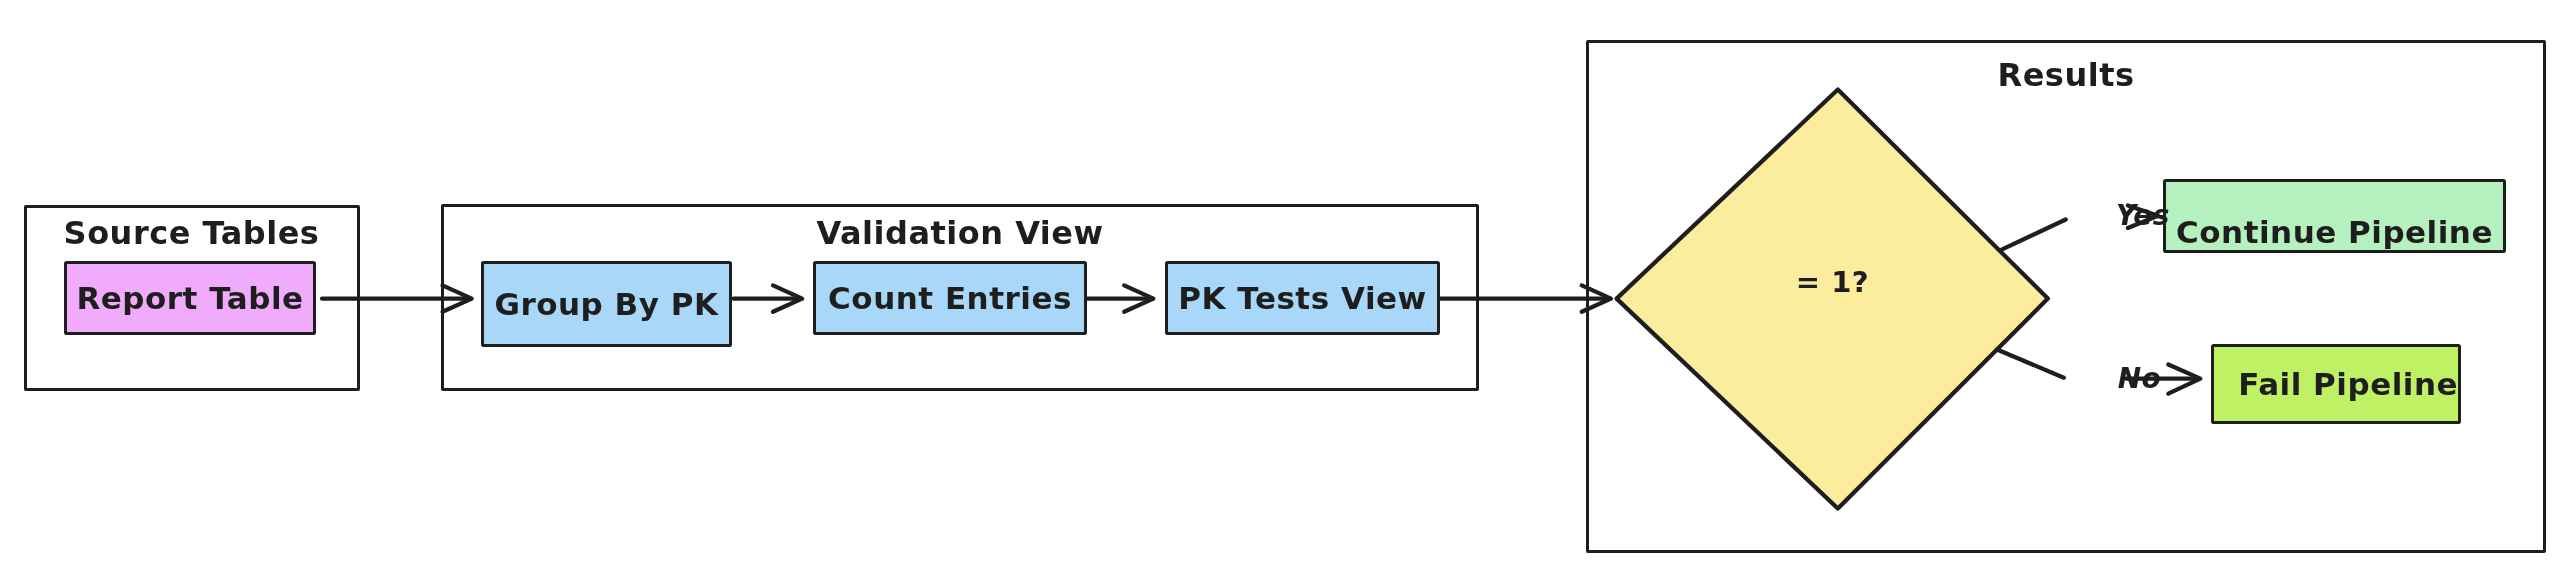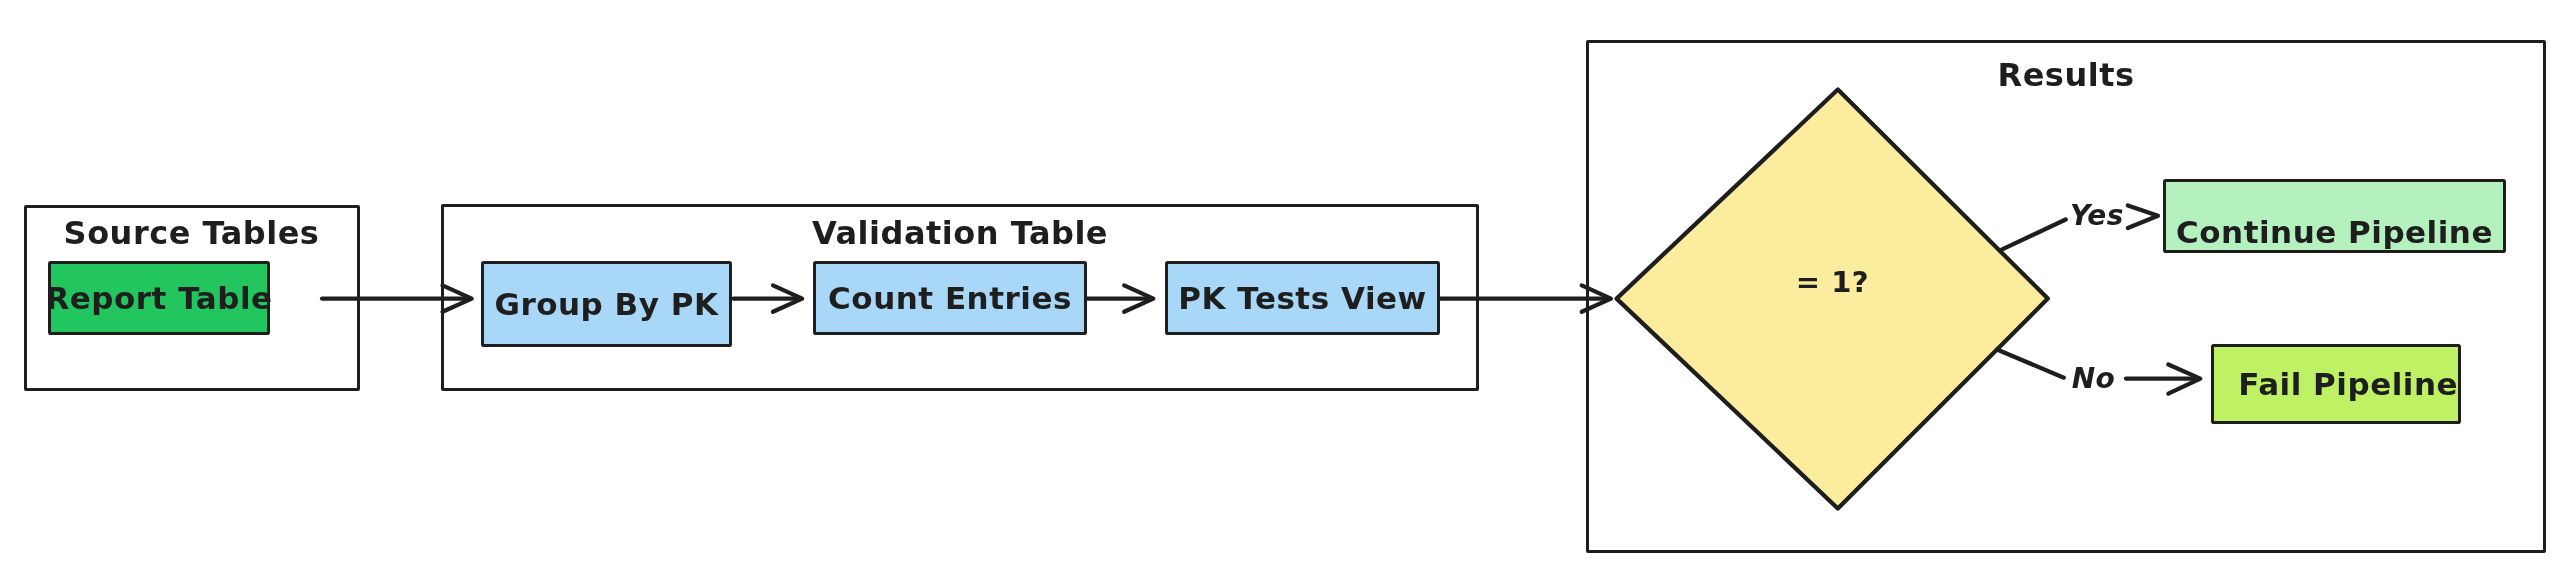--- a/index.html
+++ b/index.html
@@ -74,40 +74,41 @@
     z-index: 4;
     text-align: center;
     font-size: 29px;
     font-weight: 600;
     letter-spacing: 0.5px;
     line-height: 39px;
   }
   .branch-label {
     font-size: 28px;
     font-style: italic;
+    margin-left: 46px;
   }
 </style>
 </head>
 <body>
 
 <div class="canvas">
 
   <div class="group" style="left:23.5px; top:205px; width:336px; height:186px;">
     <div class="group-title" style="top:5.6px;">Source Tables</div>
   </div>
 
   <div class="group" style="left:441px; top:204px; width:1038px; height:187px;">
-    <div class="group-title" style="top:6.6px;">Validation Table</div>
+    <div class="group-title" style="top:6.6px;">Validation View</div>
   </div>
 
   <div class="group" style="left:1586px; top:40px; width:960px; height:513px;">
     <div class="group-title" style="top:13px;">Results</div>
   </div>
 
-  <div class="node" style="left: 48px; top: 261px; width: 222px; height: 74px; background-color: #22c55e;">
+  <div class="node" style="left: 64px; top: 261px; width: 252px; height: 74px; background-color: #f0abfc;">
     <span class="node-label">Report Table</span>
   </div>
 
   <div class="node" style="left: 481px; top: 261px; width: 251px; height: 86px; background-color: rgb(168, 215, 247);">
     <span class="node-label">Group By PK</span>
   </div>
 
   <div class="node" style="left: 813px; top: 261px; width: 274px; height: 74px; background-color: rgb(168, 215, 247);">
     <span class="node-label">Count Entries</span>
   </div>

